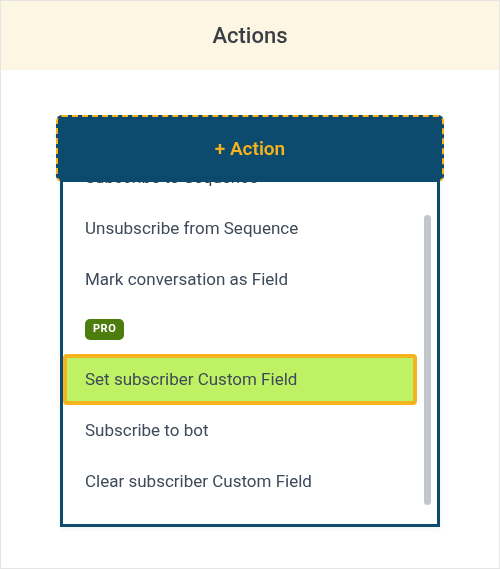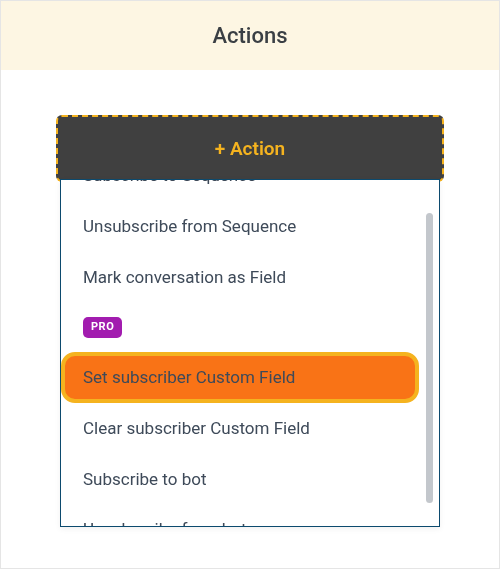--- a/index.html
+++ b/index.html
@@ -30,32 +30,32 @@
   .content {
     padding: 45px 55px 20px 55px;
     flex: 1;
     position: relative;
   }
   .add-action {
     width: 100%;
     border: 2px dashed #f5b31f;
     border-radius: 6px;
     color: #f5b31f;
-    background: #404040;
+    background: #0c4a6e;
     text-align: center;
     font-size: 19px;
     font-weight: 600;
     padding: 20px 10px;
     cursor: pointer;
   }
   .dropdown {
     margin-top: -3px;
     margin-left: 4px;
     margin-right: 4px;
-    border: 1px solid #0c4a6e;
+    border: 3px solid #0c4a6e;
     background: #ffffff;
     box-shadow: 0 2px 6px rgba(0,0,0,0.06);
     position: relative;
     height: 348px;
     overflow: hidden;
   }
   .list-clip {
     position: absolute;
     left: 0; right: 0; top: -30px;
     padding-right: 20px;
@@ -70,25 +70,25 @@
     line-height: 1.35;
     border-left: 4px solid transparent;
     border-right: 4px solid transparent;
     border-top: 4px solid transparent;
     border-bottom: 4px solid transparent;
     position: relative;
   }
   .item-label { flex: 1; }
   .item.highlighted {
     border-color: #f5b31f;
-    background: #f97316;
-    border-radius: 14px;
+    background: #bef264;
+    border-radius: 4px;
   }
   .pro-badge {
-    background: #a21caf;
+    background: #4d7c0f;
     color: #fff;
     font-size: 11px;
     font-weight: 700;
     letter-spacing: 0.5px;
     padding: 3px 8px;
     border-radius: 5px;
   }
   .scrollbar-track {
     position: absolute;
     top: 8px;
@@ -138,25 +138,25 @@
 
         <div class="item">
           <span class="pro-badge">PRO</span>
         </div>
 
         <div class="item highlighted">
           <span class="item-label">Set subscriber Custom Field</span>
         </div>
 
         <div class="item">
-          <span class="item-label">Clear subscriber Custom Field</span>
+          <span class="item-label">Subscribe to bot</span>
         </div>
 
         <div class="item">
-          <span class="item-label">Subscribe to bot</span>
+          <span class="item-label">Clear subscriber Custom Field</span>
         </div>
 
         <div class="item">
           <span class="item-label">Unsubscribe from bot</span>
         </div>
 
       </div>
 
       <div class="scrollbar-track">
         <div class="scrollbar-thumb"></div>

